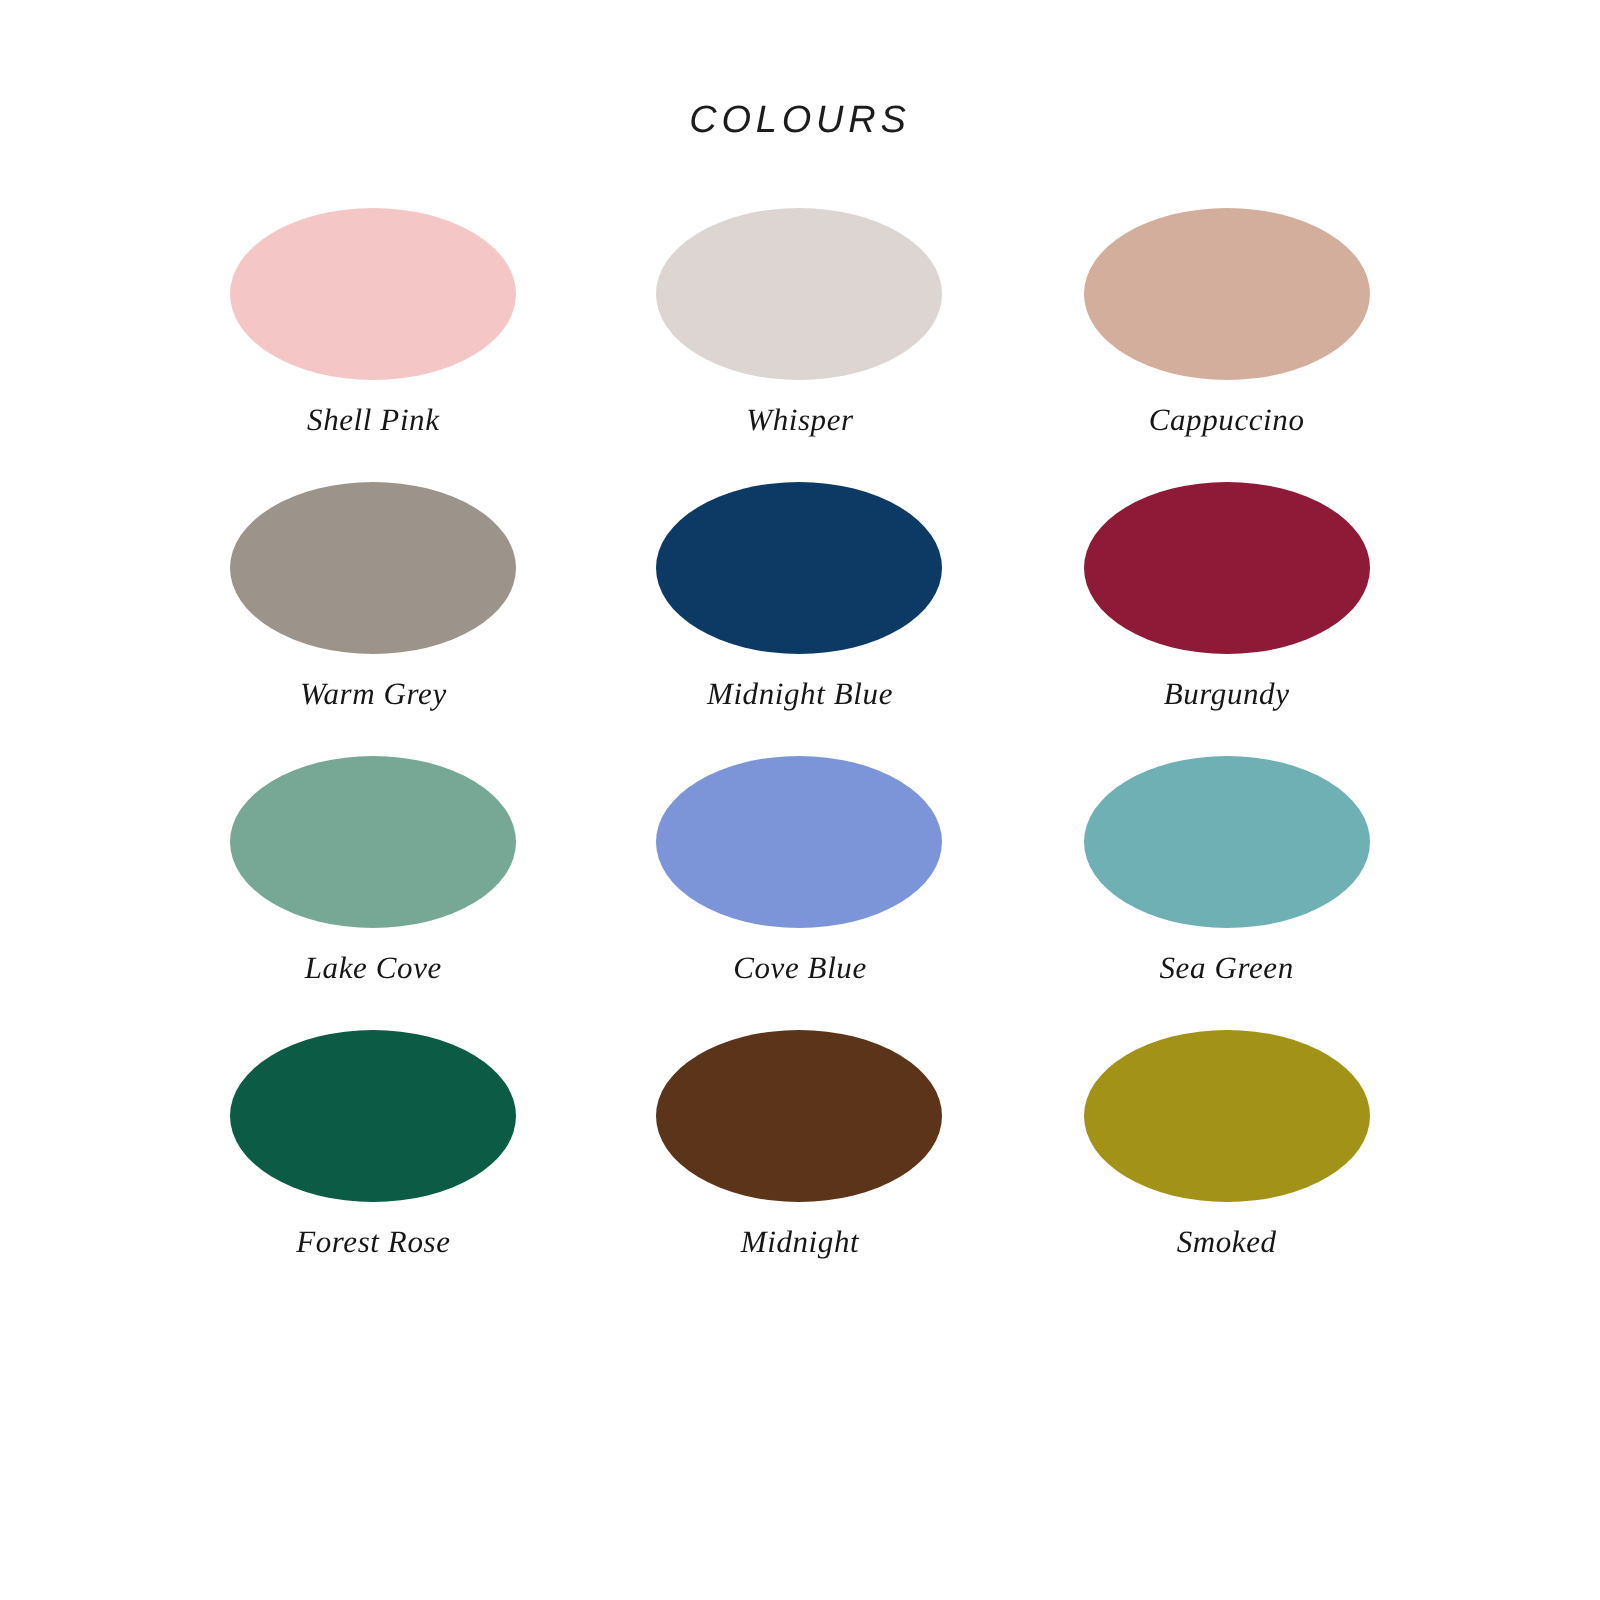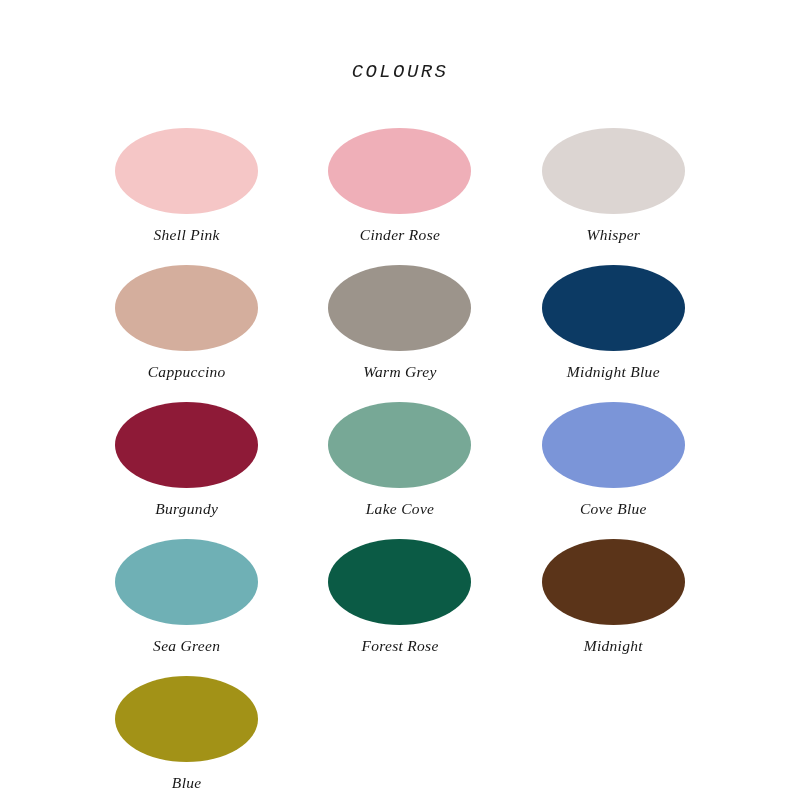--- a/index.html
+++ b/index.html
@@ -20,27 +20,27 @@
     width: 800px;
     height: 800px;
     box-sizing: border-box;
     padding: 0;
     position: relative;
     background: #ffffff;
   }
 
   .sheet-title {
     text-align: center;
-    font-family: Liberation Mono, monospace;
+    font-family: Liberation Sans, sans-serif;
     font-style: italic;
     font-weight: 400;
     font-size: 19px;
     letter-spacing: 2.4px;
     color: #1c1c1c;
-    margin: 16px;
+    margin: 4px;
     padding-top: 47px;
     line-height: 1;
   }
 
   .palette-grid {
     margin: 0 auto;
     padding-top: 30px;
     width: 640px;
     display: grid;
     grid-template-columns: repeat(3, 1fr);
@@ -84,24 +84,20 @@
 <div class="sheet">
 
   <h1 class="sheet-title">COLOURS</h1>
 
   <div class="palette-grid">
       <div class="swatch-cell">
         <span class="swatch-ellipse" style="background: rgb(245, 198, 198);"></span>
         <span class="swatch-label">Shell Pink</span>
       </div>
       <div class="swatch-cell">
-        <span class="swatch-ellipse" style="background: rgb(239, 175, 184);"></span>
-        <span class="swatch-label">Cinder Rose</span>
-      </div>
-      <div class="swatch-cell">
         <span class="swatch-ellipse" style="background: rgb(220, 213, 210);"></span>
         <span class="swatch-label">Whisper</span>
       </div>
       <div class="swatch-cell">
         <span class="swatch-ellipse" style="background: rgb(212, 174, 157);"></span>
         <span class="swatch-label">Cappuccino</span>
       </div>
       <div class="swatch-cell">
         <span class="swatch-ellipse" style="background: rgb(156, 148, 139);"></span>
         <span class="swatch-label">Warm Grey</span>
@@ -129,17 +125,17 @@
       <div class="swatch-cell">
         <span class="swatch-ellipse" style="background: rgb(11, 91, 69);"></span>
         <span class="swatch-label">Forest Rose</span>
       </div>
       <div class="swatch-cell">
         <span class="swatch-ellipse" style="background: rgb(91, 52, 25);"></span>
         <span class="swatch-label">Midnight</span>
       </div>
       <div class="swatch-cell">
         <span class="swatch-ellipse" style="background: rgb(162, 146, 23);"></span>
-        <span class="swatch-label">Blue</span>
+        <span class="swatch-label">Smoked</span>
       </div>
     </div>
 
 </div>
 
 </body></html>

